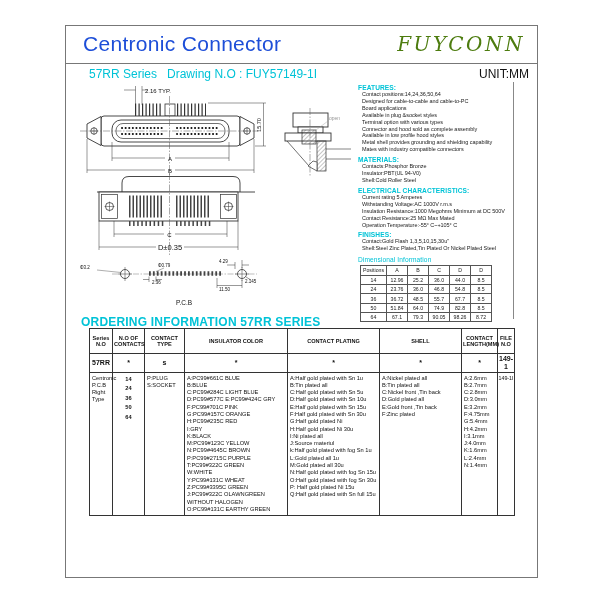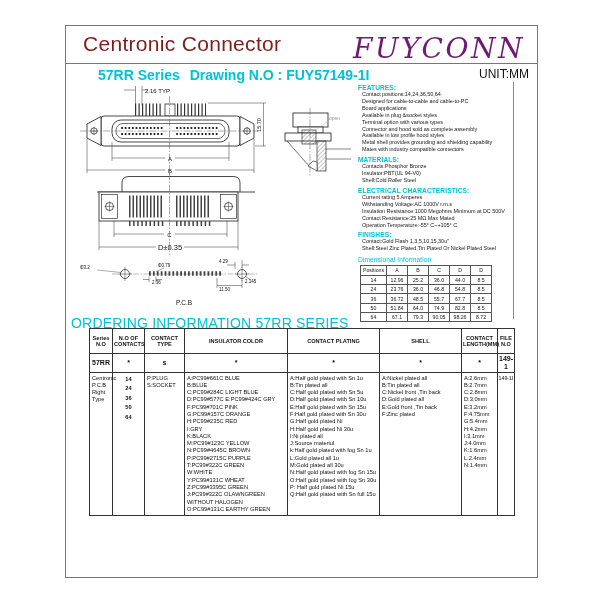--- a/index.html
+++ b/index.html
@@ -1,34 +1,34 @@
 <!DOCTYPE html>
 <html><head>
 <meta charset="utf-8">
 <style>
   html,body{margin:0;padding:0;width:600px;height:600px;overflow:hidden;background:#fff;
     font-family:"Liberation Sans",sans-serif;color:#111}
   .sheet{position:absolute;left:65px;top:25px;width:471px;height:551px;border:1.5px solid #777;background:#fff}
   .titlebar{position:absolute;left:0;top:0;width:100%;height:37px;border-bottom:1.5px solid #777}
-  .title{position:absolute;left:17px;top:6px;font-size:21px;letter-spacing:.3px;color:#7f1d1d}
+  .title{position:absolute;left:17px;top:6px;font-size:21px;letter-spacing:.3px;color:#1d4ed8}
   .brand{position:absolute;right:12px;top:6px;font-family:"DejaVu Serif",serif;font-style:italic;
-    font-size:28px;color:#701a75;letter-spacing:2.5px}
-  .subhead{position:absolute;left:32px;top:41px;font-size:14px;font-weight:bold;color:#00c3d7}
+    font-size:20px;color:#4d7c0f;letter-spacing:2.5px}
+  .subhead{position:absolute;left:23px;top:41px;font-size:12px;font-weight:normal;color:#00c3d7}
   .subhead span{margin-right:10px}
   .unit{position:absolute;right:8px;top:41px;font-size:12px;color:#111}
   .vline{position:absolute;left:447px;top:56px;height:237px;border-left:1px solid #888}
   svg text{font-family:"Liberation Sans",sans-serif}
   .specs{position:absolute;left:292px;top:55px;width:153px}
   .specs h3{margin:3px 0 0 0;font-size:6.6px;color:#00c3d7;font-weight:bold;letter-spacing:.1px}
   .specs h3.light{font-weight:normal;margin-top:4px}
   .items{white-space:pre-line;font-size:5.5px;line-height:6.9px;padding-left:4px;color:#222;letter-spacing:-.05px}
   .dimtable{border-collapse:collapse;margin:2px 0 0 2px}
   .dimtable th,.dimtable td{border:.6px solid #555;font-size:5.2px;font-weight:normal;
     padding:1.2px 0;text-align:center;color:#222}
-  .ordhead{position:absolute;left:5px;top:289px;font-size:14px;font-weight:normal;color:#00c3d7;letter-spacing:.2px}
+  .ordhead{position:absolute;left:15px;top:289px;font-size:12px;font-weight:bold;color:#00c3d7;letter-spacing:.2px}
   .ordtable{position:absolute;left:23px;top:302px;width:425px;border-collapse:collapse;table-layout:fixed}
   .ordtable th{border:.8px solid #333;font-size:5.6px;padding:1px;white-space:pre-line;line-height:6.5px;height:22px}
   .ordtable td{border:.8px solid #333;vertical-align:top;font-size:5.7px;line-height:7.3px;
     padding:1.5px 2px;white-space:pre-line;color:#111}
   .ordtable tr.coderow td{font-weight:bold;font-size:7px;text-align:center;vertical-align:middle;
     height:15px;line-height:8px;padding:1px}
   .cell-contacts{text-align:center;font-weight:bold;line-height:9.5px !important}
   .cell-file{font-size:5.3px !important;padding:1.5px 0 !important;text-align:center}
 </style>
 </head>

